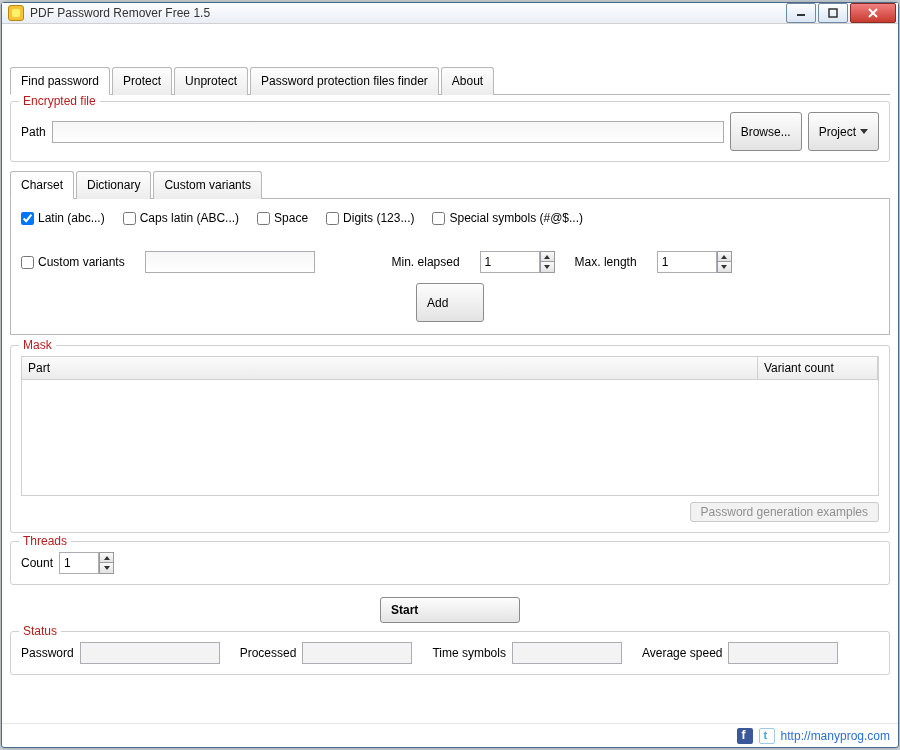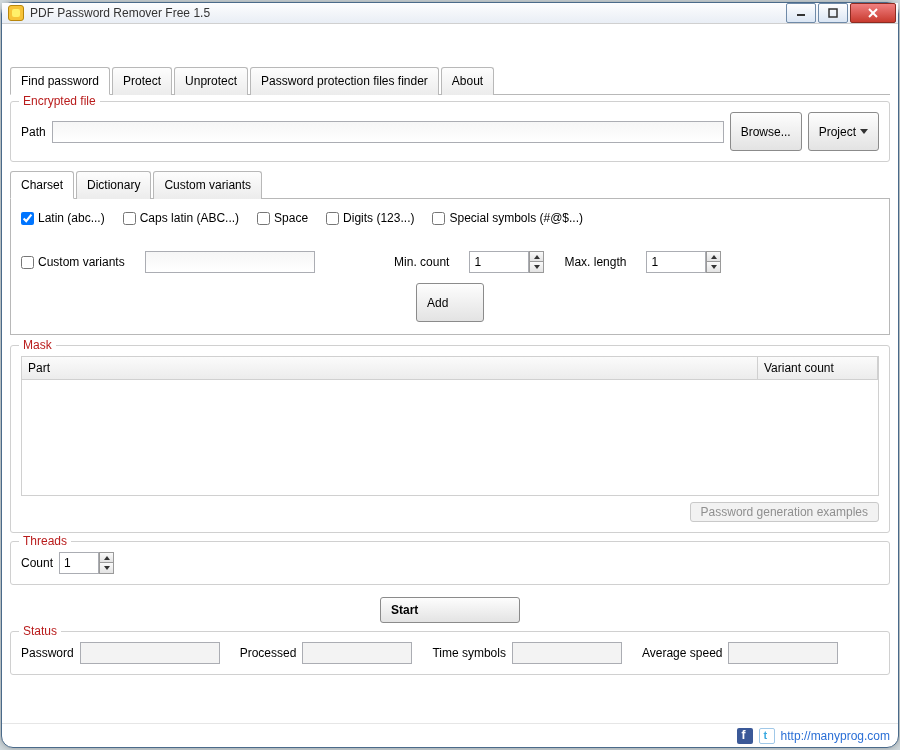--- a/index.html
+++ b/index.html
@@ -1,17 +1,17 @@
 <!DOCTYPE html>
 <html><head>
 <meta charset="utf-8">
 <style>
   * { box-sizing: border-box; font-family: "Segoe UI", Tahoma, sans-serif; font-size: 12px; }
   body { margin: 0; background: #cfd8dc; width: 900px; height: 750px; overflow: hidden; }
-  .window { position: relative; width: 898px; height: 746px; margin: 2px auto; background: #fff; border: 1px solid #4a6a8a; border-radius: 12px; box-shadow: 0 0 6px rgba(0,0,0,.3); display: flex; flex-direction: column; gap: 36px; }
+  .window { position: relative; width: 898px; height: 746px; margin: 2px auto; background: #fff; border: 1px solid #4a6a8a; border-radius: 3px; box-shadow: 0 0 6px rgba(0,0,0,.3); display: flex; flex-direction: column; gap: 36px; }
   .titlebar { height: 28px; display: flex; align-items: center; padding: 0 2px 0 6px; border-bottom: 1px solid #d0d0d0;
     background: linear-gradient(#fdfdfe,#e9eef5); }
   .title-icon { width:16px; height:16px; margin-right:6px; background:#f7c338; border:1px solid #b8860b; border-radius:3px; position:relative; }
   .title-icon::after{content:""; position:absolute; left:3px; top:3px; width:8px; height:8px; background:#fff06a; border-radius:2px;}
   .title-text { color:#333; }
   .win-controls { margin-left:auto; display:flex; gap:0; }
   .win-btn { width:30px; height:20px; border:1px solid #6f8aa8; background:linear-gradient(#fefefe,#dbe6f4); border-radius:2px; margin-left:2px; display:flex; align-items:center; justify-content:center; cursor:pointer;}
   .win-btn.close { background:linear-gradient(#f08080,#c83a2e); border-color:#8d2b21; color:#fff; width:46px;}
   .win-btn svg { display:block; }
   .client { flex:1; padding:6px 8px 4px 8px; display:flex; flex-direction:column; background:#fff;}
@@ -142,21 +142,21 @@
               <span>Special symbols (#@$...)</span>
             </label>
         </div>
         <div class="row" style="gap:20px">
           <label class="cb">
               <input type="checkbox" style="">
               <span>Custom variants</span>
             </label>
           <input class="textbox" style="width: 170px;" value="">
           <span style="flex:.2"></span>
-          <span class="lbl">Min. count</span>
+          <span class="lbl">Min. elapsed</span>
           <div class="spin">
             <input value="1" style="">
             <div class="spbtns">
                 <div class="sp up">
                   <div></div>
                 </div>
                 <div class="sp down">
                   <div></div>
                 </div>
               </div>

